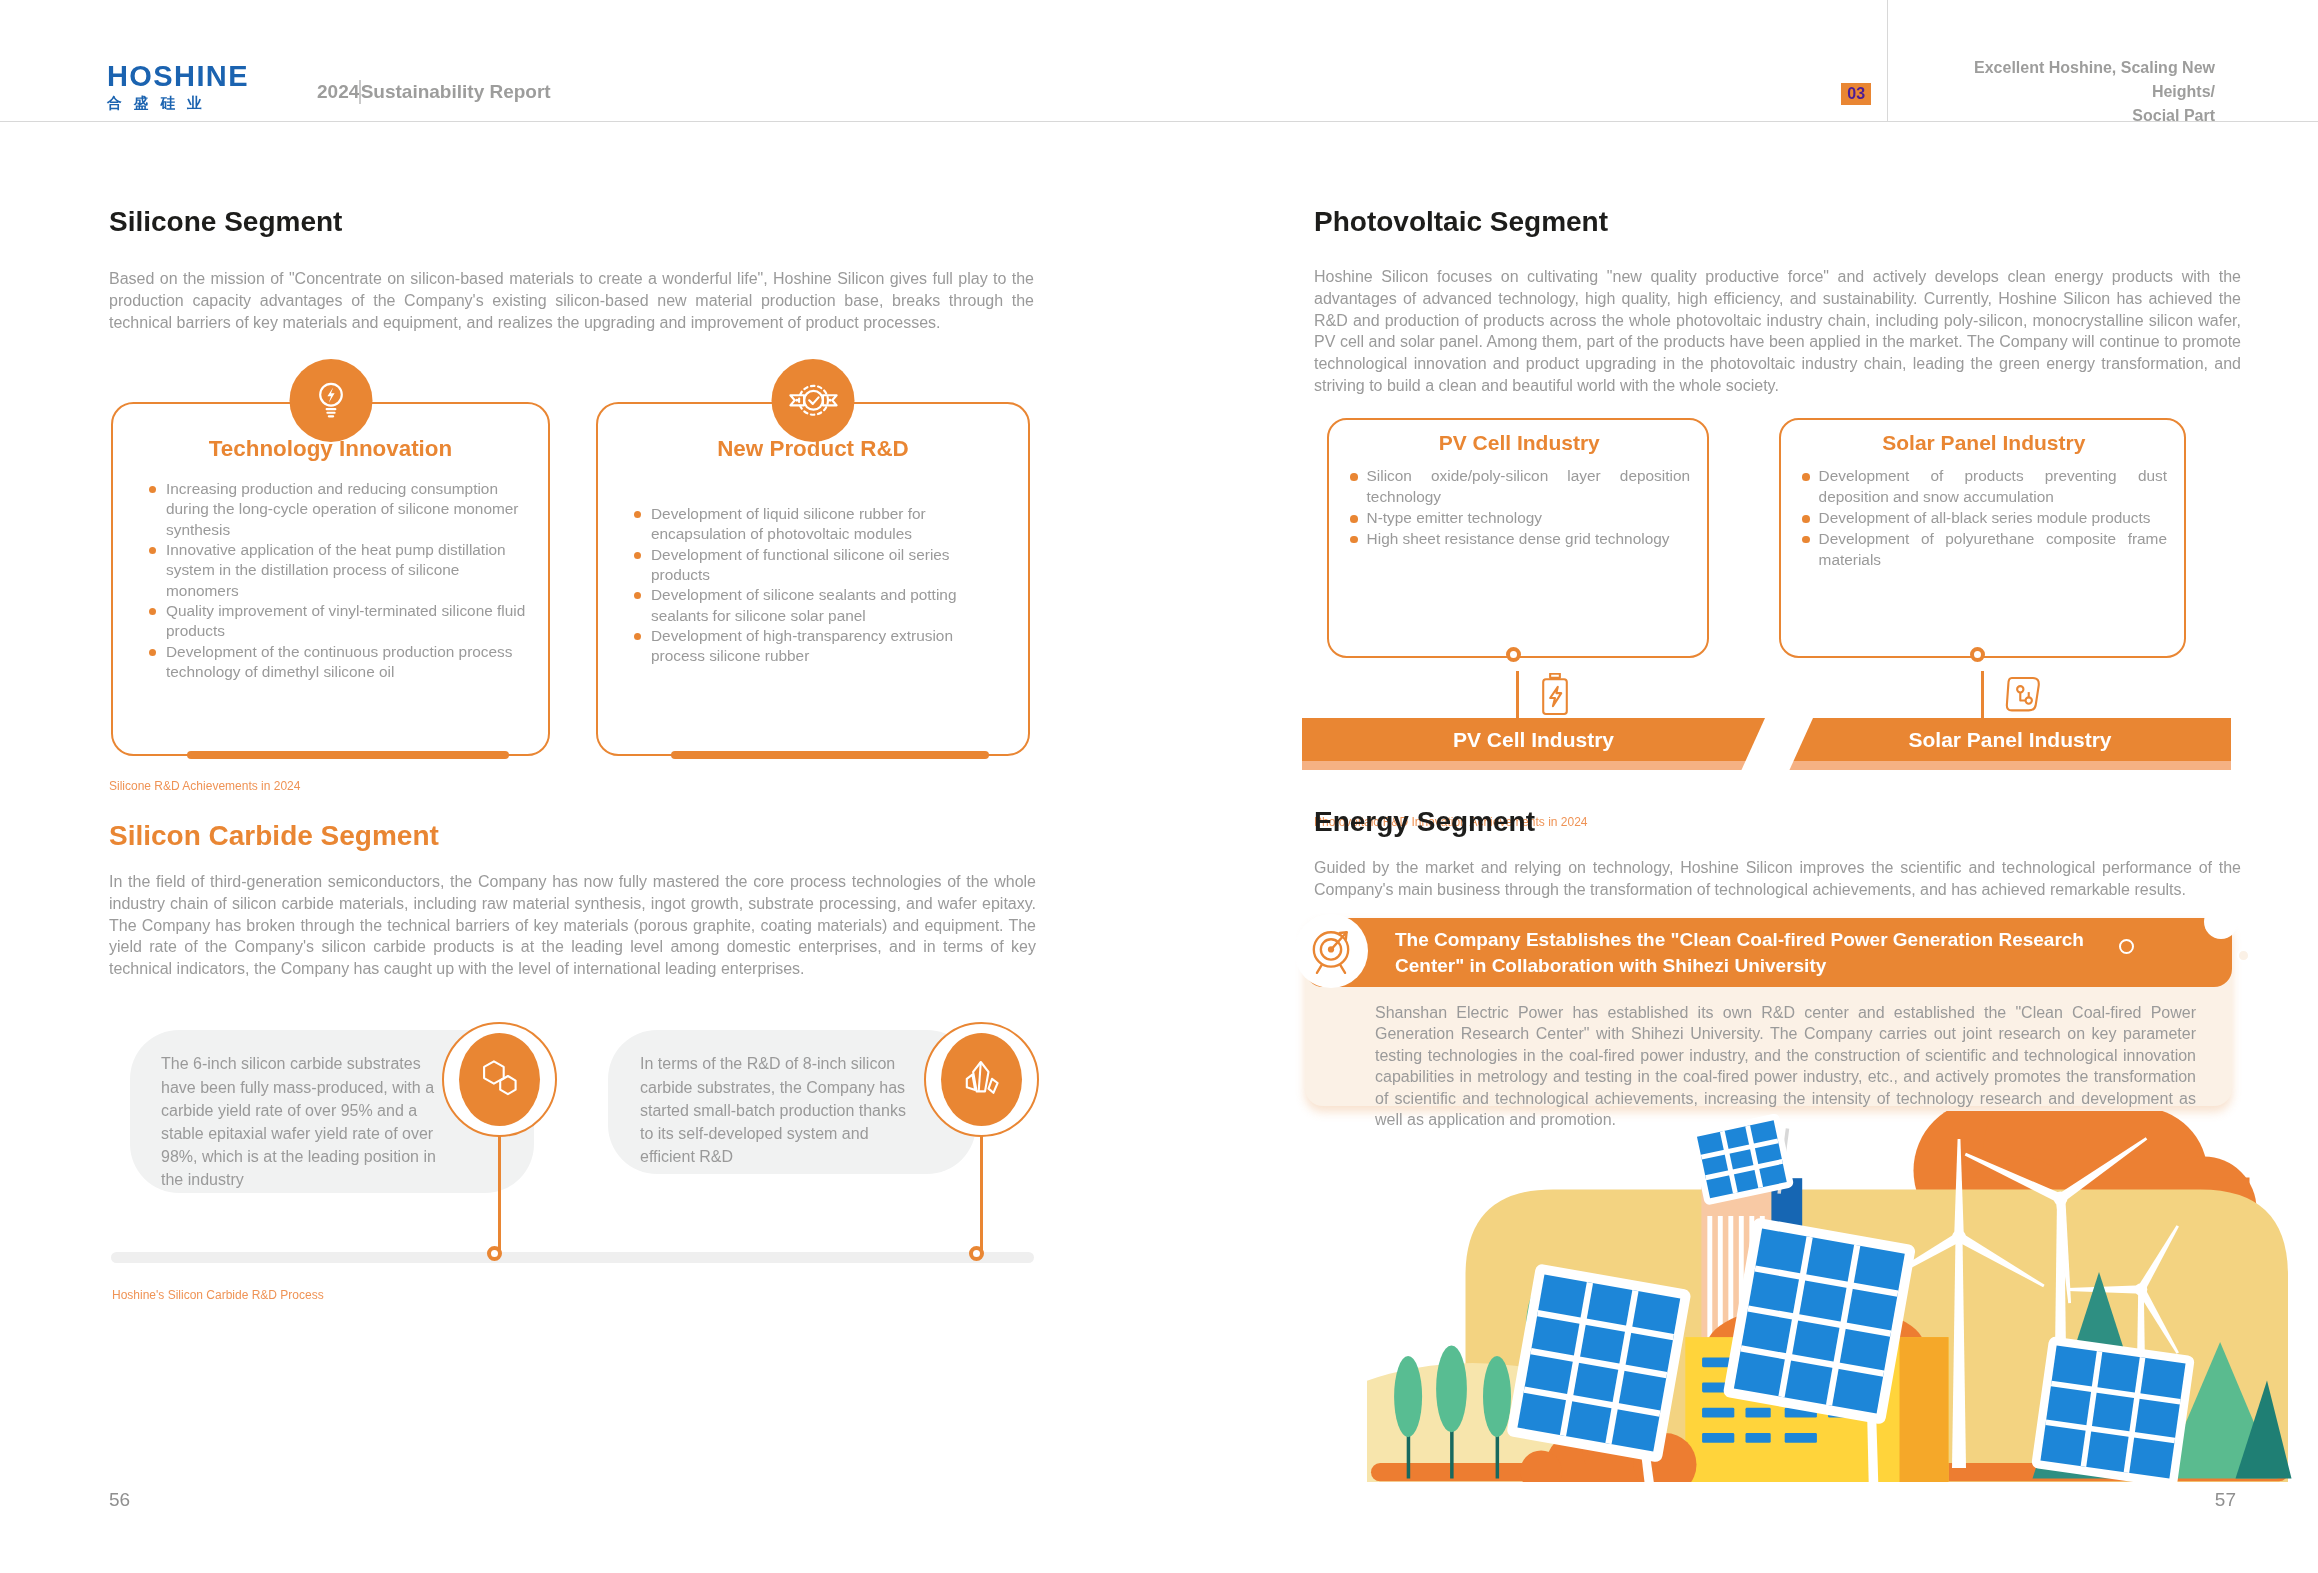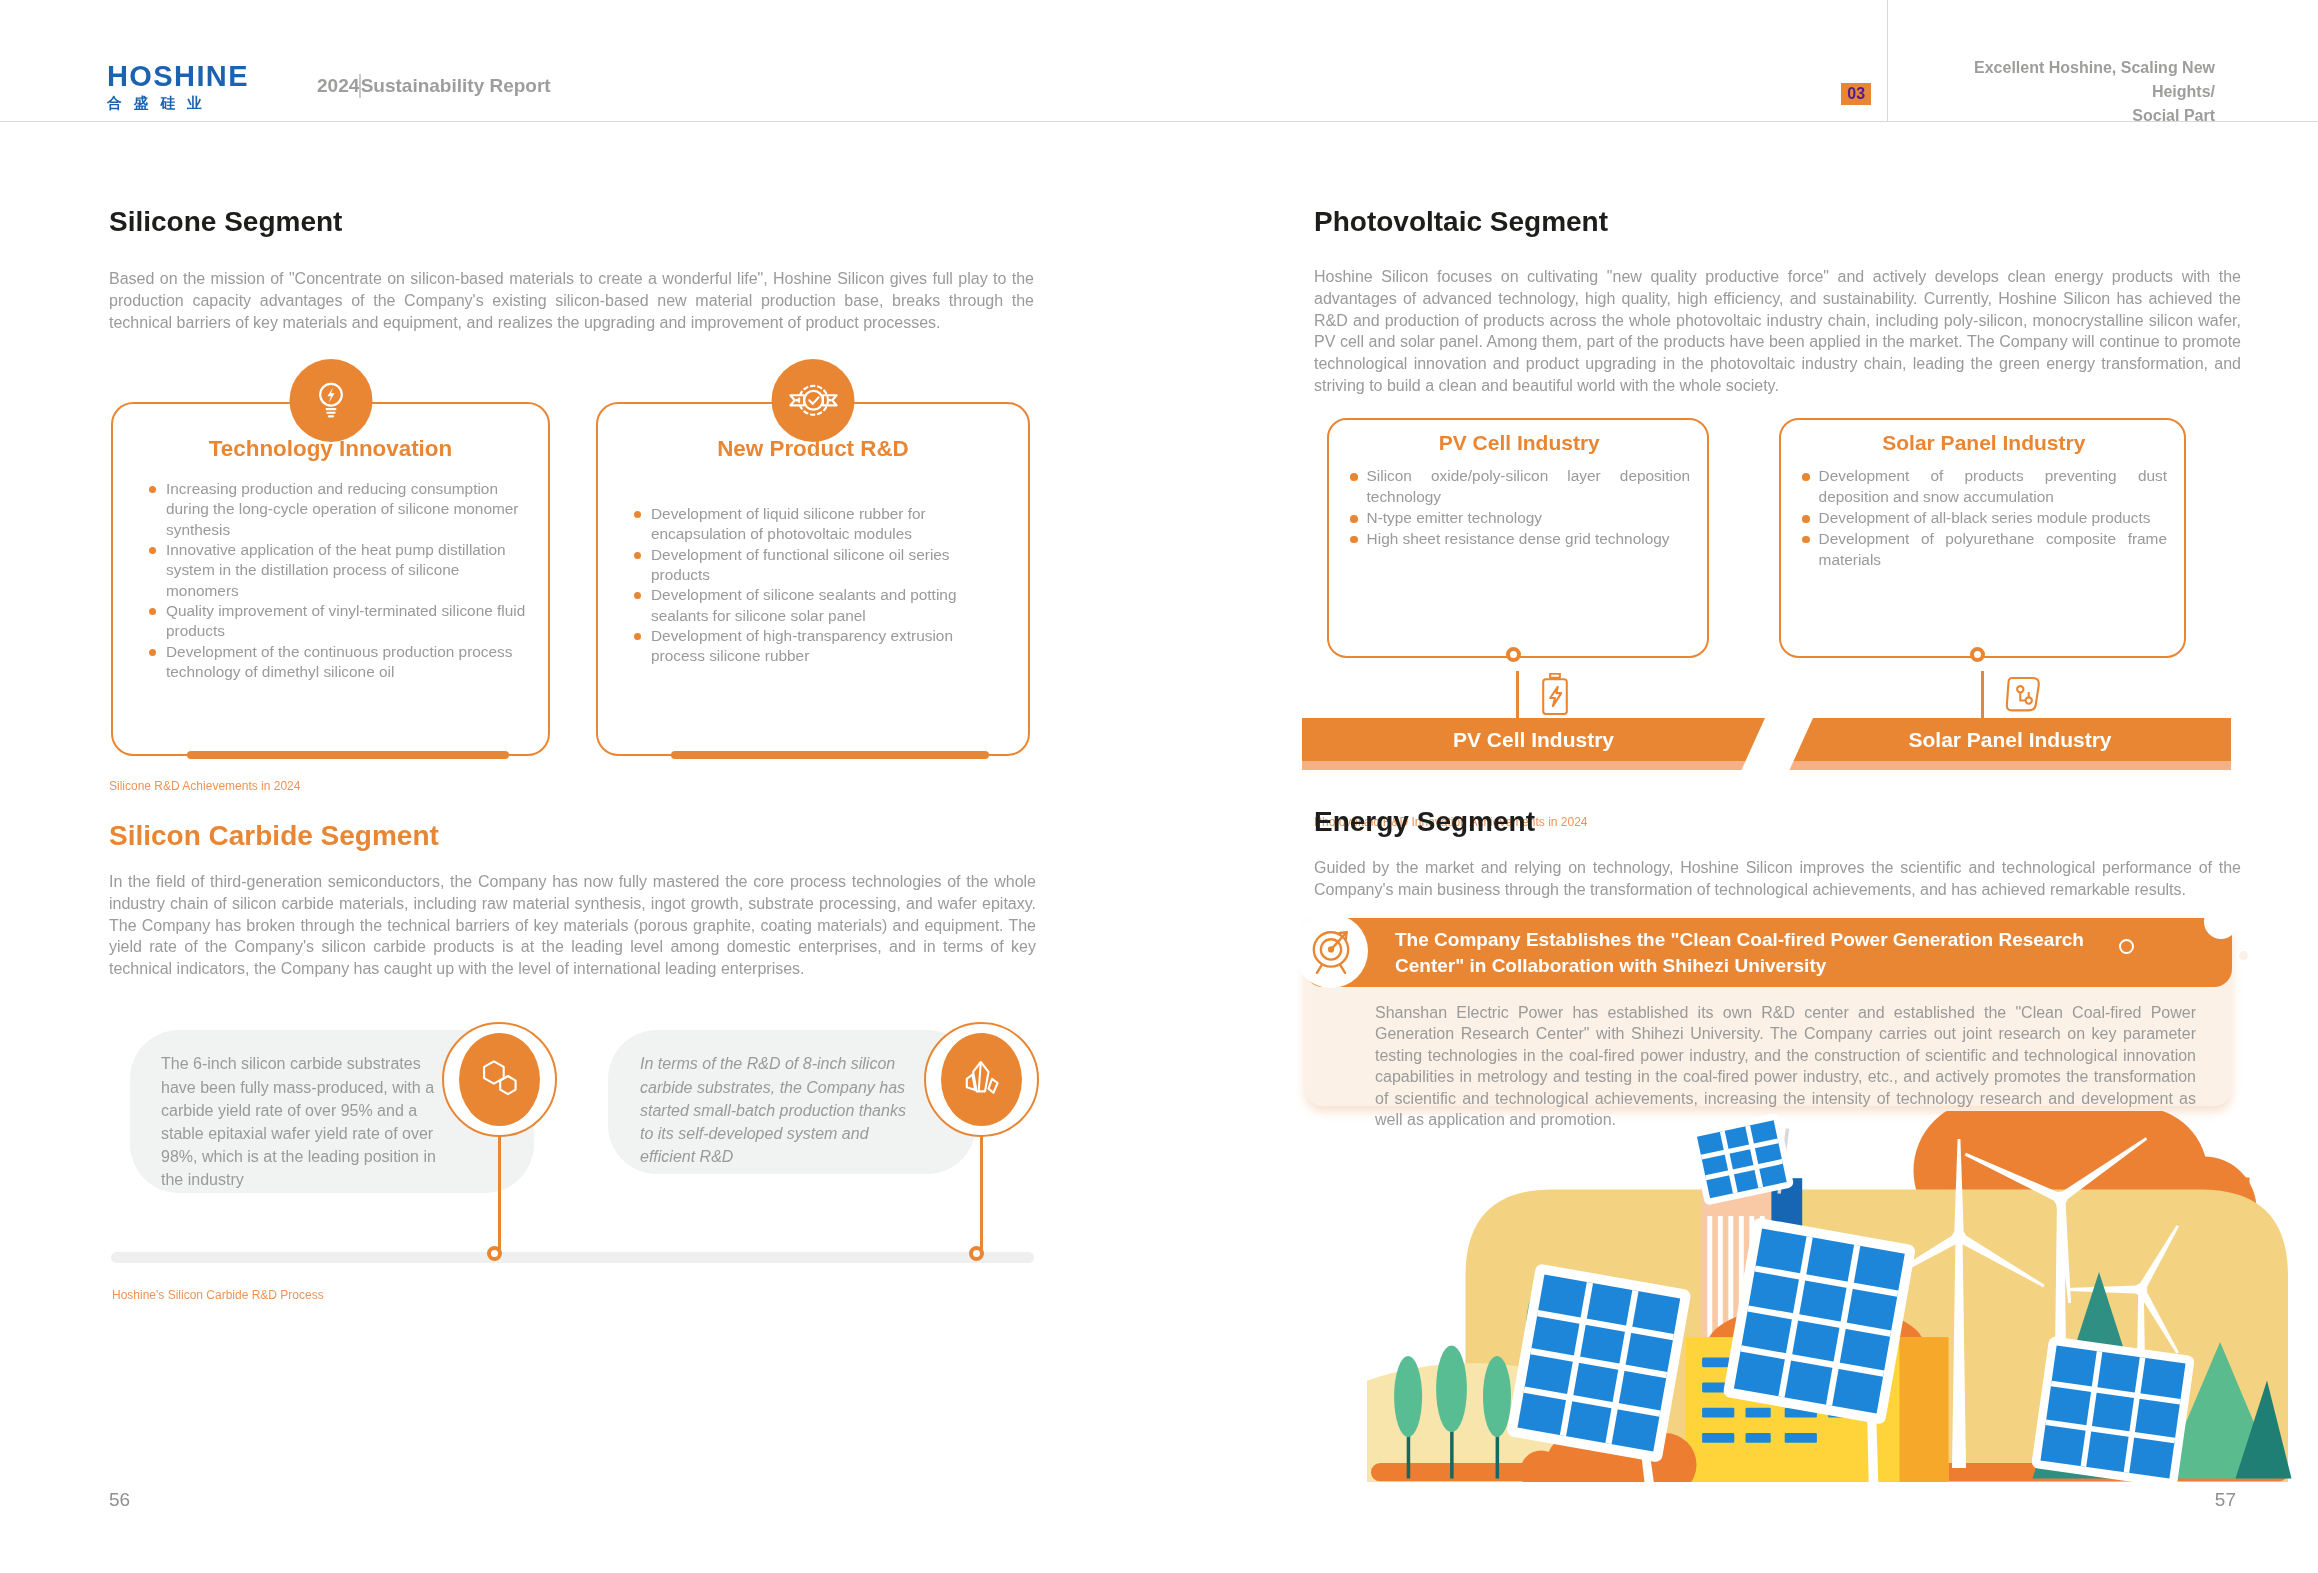--- a/index.html
+++ b/index.html
@@ -14,21 +14,21 @@
     --rule:#D8D8D8;
   }
   *{box-sizing:border-box;margin:0;padding:0;}
   body{background:#ffffff;font-family:"Liberation Sans",sans-serif;}
   #page{position:relative;width:2319px;height:1574px;background:#fff;overflow:hidden;}
 
   
   .logo{position:absolute;left:107px;top:62px;color:var(--blue);}
   .logo-name{font-size:29px;font-weight:800;letter-spacing:1.4px;line-height:1;}
   .logo-cn{font-size:14.7px;font-weight:700;letter-spacing:12px;margin-top:2.8px;white-space:nowrap;}
-  .header-meta{position:absolute;left:317px;top:74px;display:flex;align-items:center;
+  .header-meta{position:absolute;left:317px;top:80px;display:flex;align-items:center;
                color:var(--gray-head);font-weight:700;font-size:19px;}
   .header-meta .sep{width:1.4px;height:24px;background:#C9C9C9;}
   .header-right{position:absolute;left:1921px;top:56px;width:294px;text-align:right;
                 color:var(--gray-head);font-weight:700;font-size:16px;line-height:1.5;}
   .badge03{position:absolute;left:1841px;top:83px;background:var(--orange);color:#4c1d95;
            font-weight:700;font-size:16px;padding:2.1px 6.3px;line-height:1.1;}
   .vline{position:absolute;left:1887px;top:0;width:1.4px;height:121px;background:var(--rule);}
   .hrule{position:absolute;left:0;top:121px;width:2319px;height:1.4px;background:var(--rule);}
 
   
@@ -170,21 +170,21 @@
     <div class="step-core">
       <svg width="49" height="49" viewBox="0 0 70 70" fill="none" stroke="#ffffff" stroke-width="3" stroke-linejoin="round">
         <polygon points="27,9 41,17 41,33 27,41 13,33 13,17"></polygon>
         <polygon points="47,30 58,36.5 58,49.5 47,56 36,49.5 36,36.5"></polygon>
         <polygon points="30,22 45,30 45,46 30,54 16,46 16,30" opacity="0.0"></polygon>
       </svg>
     </div>
   </div>
   <div class="node" style="left:487px;top:1246px;"></div>
 
-  <div class="bubble" style="left:608px;top:1030px;width:368px;height:144px;padding:22.4px 70px 19.6px 32px;font-style:italic;">In terms of the R&amp;D of 8-inch silicon carbide substrates, the Company has started small-batch production thanks to its self-developed system and efficient R&amp;D</div>
+  <div class="bubble" style="left:608px;top:1030px;width:368px;height:144px;padding:22.4px 70px 19.6px 32px;">In terms of the R&amp;D of 8-inch silicon carbide substrates, the Company has started small-batch production thanks to its self-developed system and efficient R&amp;D</div>
   <div class="vstem" style="left:980px;top:1134px;height:121px;"></div>
   <div class="step-ring" style="left:924px;top:1022px;">
     <div class="step-core">
       <svg width="49" height="49" viewBox="0 0 70 70" fill="none" stroke="#ffffff" stroke-width="3" stroke-linejoin="round">
         <polygon points="34,10 45,24 40,52 28,52 23,24"></polygon>
         <path d="M34 10 L31 52"></path>
         <polygon points="14,34 22,28 26,50 14,46"></polygon>
         <polygon points="50,34 58,40 52,54 45,48"></polygon>
       </svg>
     </div>

